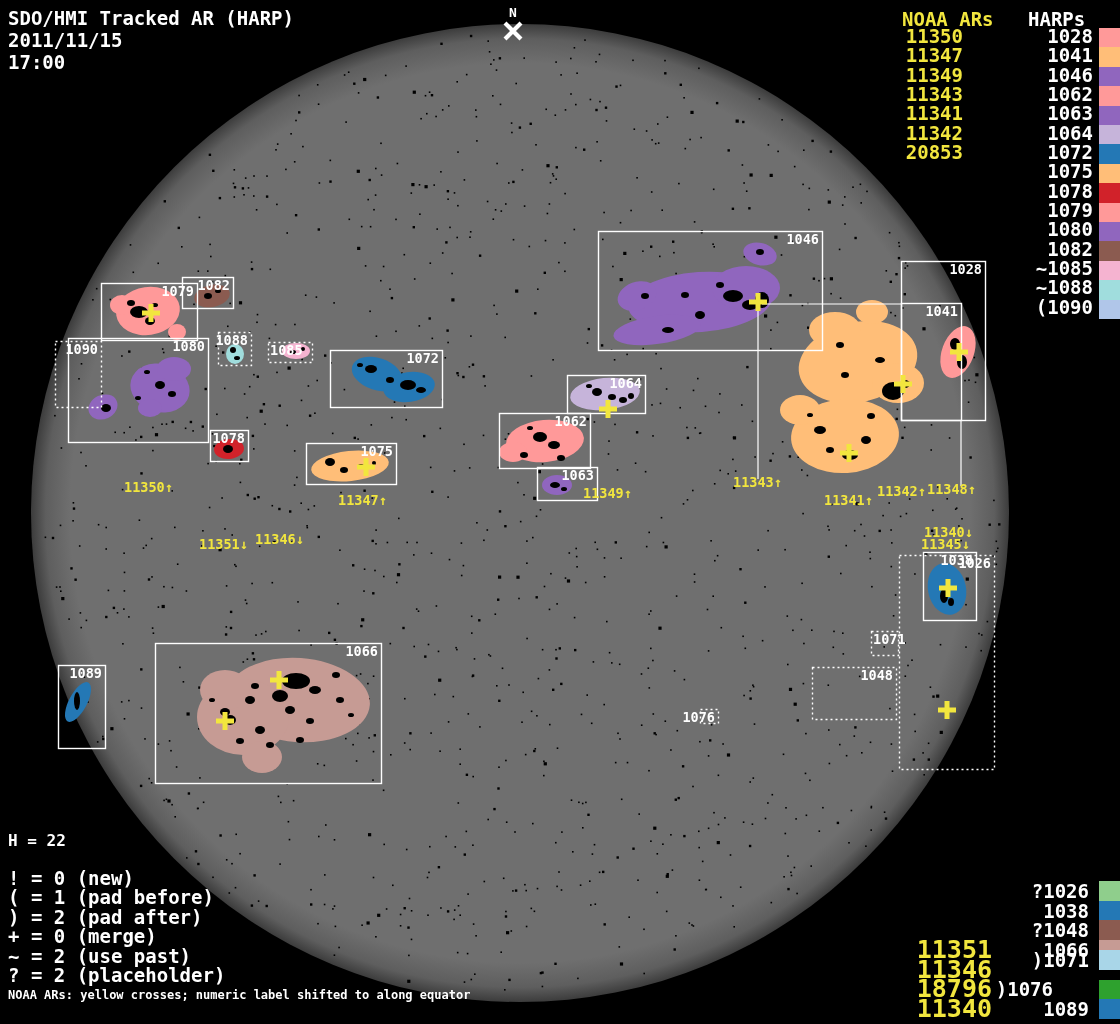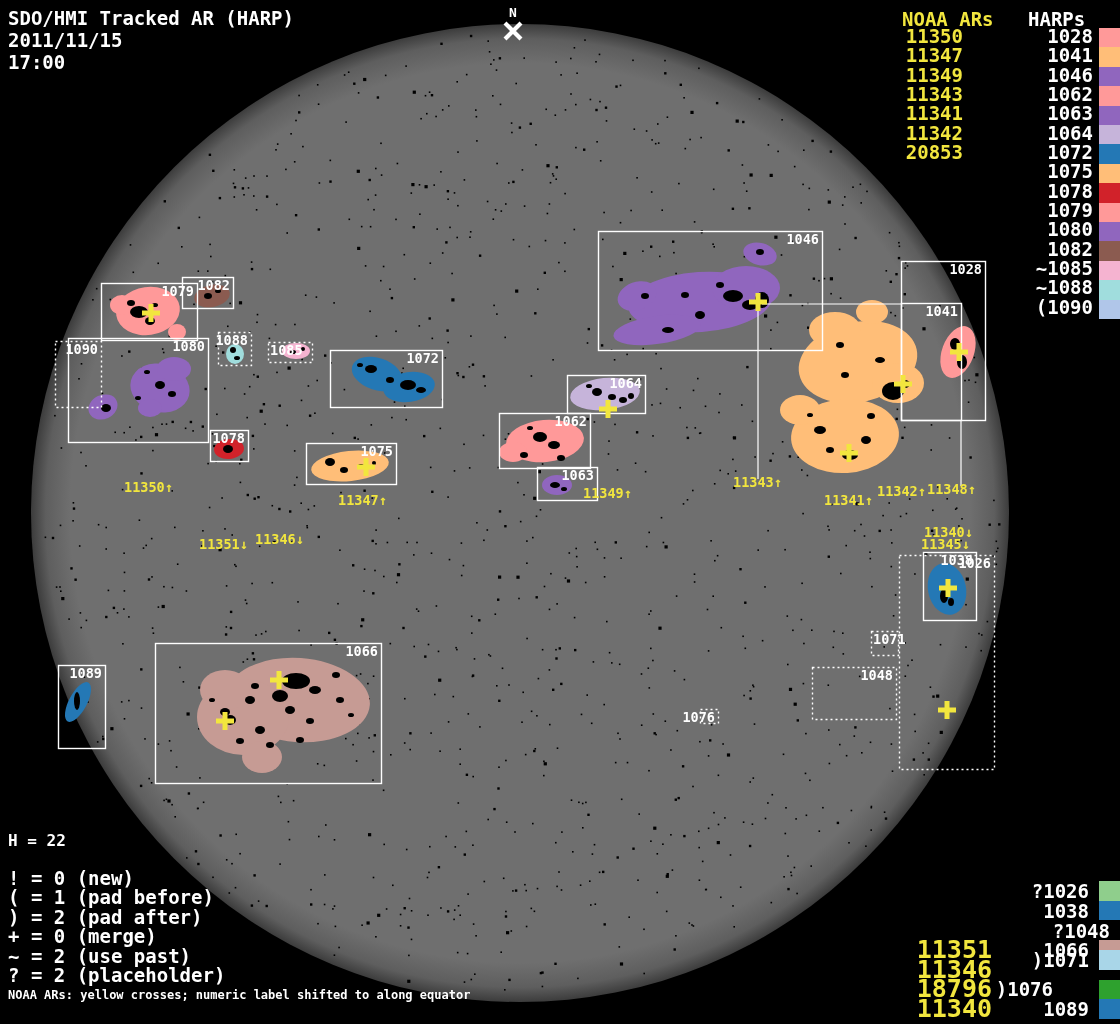--- a/index.html
+++ b/index.html
@@ -1566,21 +1566,21 @@
 
   <div id="br-harp-list">
       <div class="br-row" style="top: 0px;">
         <span class="br-num mono">?1026</span>
         <span class="br-sw" style="background: rgb(143, 206, 140);"></span>
       </div>
       <div class="br-row" style="top: 19.7px;">
         <span class="br-num mono">1038</span>
         <span class="br-sw" style="background: rgb(36, 120, 181);"></span>
       </div>
-      <div class="br-row" style="top: 39.4px; flex-direction: column;">
+      <div class="br-row" style="top: 39.4px;">
         <span class="br-num mono">?1048</span>
         <span class="br-sw" style="background: rgb(139, 91, 80);"></span>
       </div>
       <div class="br-row" style="top: 59.1px;">
         <span class="br-num mono">1066</span>
         <span class="br-sw" style="background: rgb(198, 155, 148);"></span>
       </div>
       <div class="br-row" style="top: 69px; justify-content: flex-end;">
         <span class="br-num mono">)1071</span>
         <span class="br-sw" style="background: rgb(169, 214, 232);"></span>

